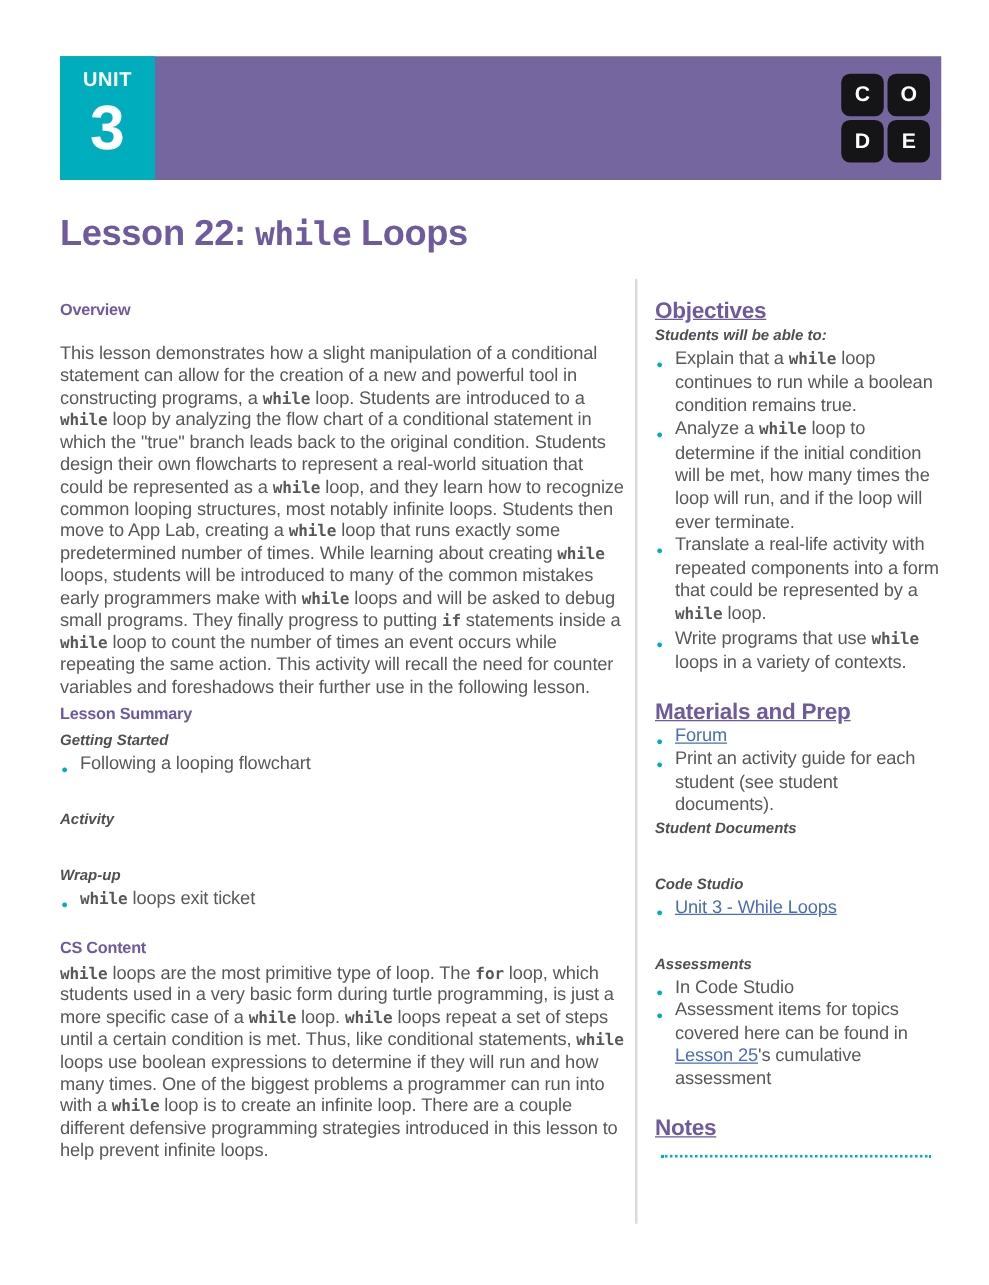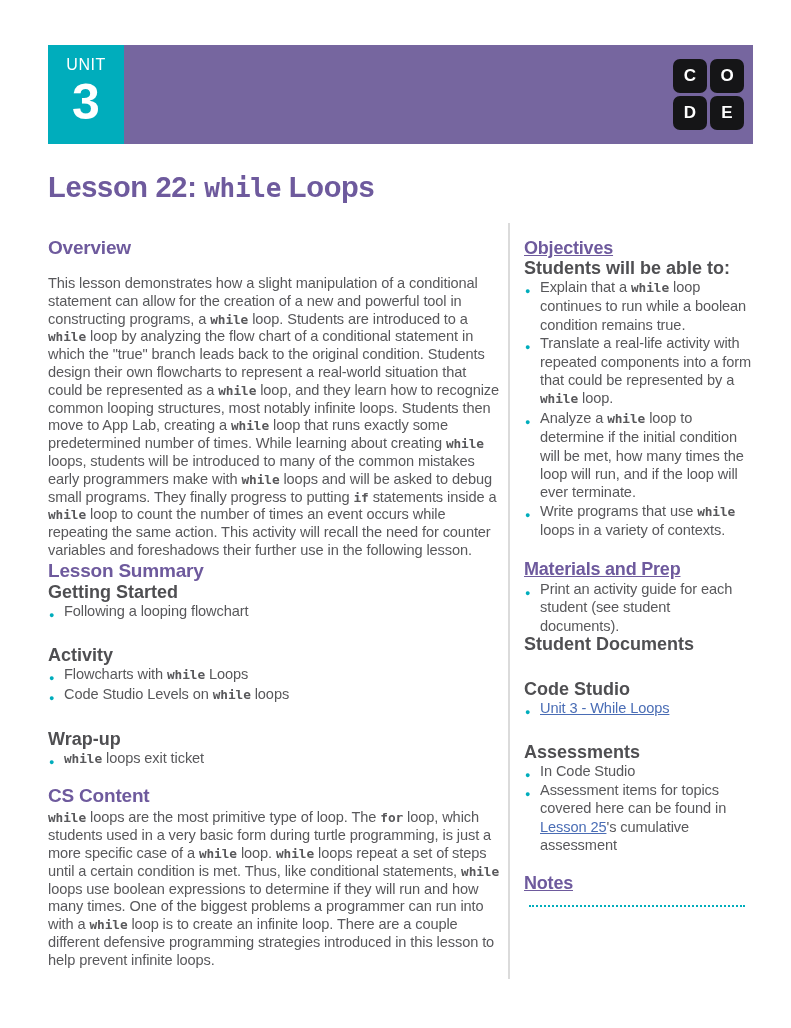--- a/index.html
+++ b/index.html
@@ -3,44 +3,44 @@
 <meta charset="utf-8">
 <style>
   *{box-sizing:border-box;}
   html,body{margin:0;padding:0;background:#fff;}
   body{width:791px;height:1028px;font-family:"Liberation Sans",sans-serif;color:var(--body-gray,#58585B);}
   .page{position:relative;width:791px;height:1028px;overflow:hidden;background:#fff;}
 
   
   .banner{position:absolute;left:48px;top:45px;width:705px;height:99px;background:var(--banner-purple,#76669F);}
   .unit-box{position:absolute;left:0;top:0;width:76px;height:99px;background:var(--teal,#00ADBC);color:#fff;text-align:center;}
-  .unit-label{font-weight:normal;font-size:16px;letter-spacing:.5px;margin-top:11px;}
+  .unit-label{font-weight:bold;font-size:16px;letter-spacing:.5px;margin-top:11px;}
   .unit-number{font-weight:bold;font-size:50px;line-height:54px;margin-top:1px;}
   .code-logo{position:absolute;right:9px;top:14px;display:grid;grid-template-columns:34px 34px;grid-template-rows:34px 34px;gap:3px;}
   .tile{background:var(--logo-black,#151517);color:#fff;border-radius:7px;display:flex;align-items:center;justify-content:center;font-weight:bold;font-size:17px;}
 
   
   .title{position:absolute;left:48px;top:168px;margin:0;font-size:29px;line-height:38px;font-weight:bold;color:var(--heading-purple,#6E5A9D);letter-spacing:-.3px;}
   .title .code{font-size:26px;}
 
   .code{font-family:"DejaVu Sans Mono","Liberation Mono",monospace;font-weight:bold;}
   .body .code,.bullets .code{font-size:12.8px;}
 
   .divider{position:absolute;left:508px;top:223px;width:2px;height:756px;background:var(--divider-gray,#DBDBDB);}
 
   
   .col-left{position:absolute;left:48px;top:237px;width:452px;}
   .col-right{position:absolute;left:524px;top:237px;width:229px;}
 
-  h2{margin:0;font-size:19px;line-height:22px;font-weight:bold;color:var(--heading-purple,#6E5A9D);letter-spacing:-.2px;}
+  h2{margin:0;font-size:13px;line-height:22px;font-weight:bold;color:var(--heading-purple,#6E5A9D);letter-spacing:-.2px;}
   .col-right h2{font-size:18px;text-decoration:underline;}
 
   .body{margin:16px 0 0;font-size:14.6px;line-height:17.8px;letter-spacing:-.1px;}
   .body.tight{margin-top:2px;}
-  .subhead{font-size:18px;line-height:19px;font-weight:bold;color:var(--subhead-gray,#4F4F52);}
+  .subhead{font-size:12px;line-height:19px;font-weight:bold;color:var(--subhead-gray,#4F4F52);font-style:italic;}
   .bullets{list-style:none;margin:0;padding:0;font-size:14.6px;line-height:18.4px;letter-spacing:-.1px;}
   .bullets li{position:relative;padding-left:16px;}
   .bullets li::before{content:"\25CF";position:absolute;left:1px;top:4px;font-size:9px;color:var(--teal,#00ADBC);}
   .group-gap{margin-top:26px;}
   .sec-gap{margin-top:18px;}
   .mt-summary{margin-bottom:1px;}
   .mt-cs{margin-top:17px;margin-bottom:2px;}
   a.link{color:var(--link-blue,#4A6DB5);text-decoration:underline;}
 
   .notes-lines{margin-top:2px;padding-left:5px;}
@@ -75,48 +75,45 @@
 
     <h2 class="mt-summary">Lesson Summary</h2>
     <div class="group">
       <div class="subhead">Getting Started</div>
       <ul class="bullets">
           <li><span>Following a looping flowchart</span></li>
         </ul>
     </div>
     <div class="group group-gap">
       <div class="subhead">Activity</div>
-      <ul class="bullets">
-          <li><span>Flowcharts with </span><span class="code">while</span><span> Loops</span></li>
-          <li><span>Code Studio Levels on </span><span class="code">while</span><span> loops</span></li>
-        </ul>
     </div>
     <div class="group group-gap">
       <div class="subhead">Wrap-up</div>
       <ul class="bullets">
           <li><span class="code">while</span><span> loops exit ticket</span></li>
         </ul>
     </div>
 
     <h2 class="mt-cs">CS Content</h2>
     <p class="body tight"><span class="code">while</span><span> loops are the most primitive type of loop. The </span><span class="code">for</span><span> loop, which students used in a very basic form during turtle programming, is just a more specific case of a </span><span class="code">while</span><span> loop. </span><span class="code">while</span><span> loops repeat a set of steps until a certain condition is met. Thus, like conditional statements, </span><span class="code">while</span><span> loops use boolean expressions to determine if they will run and how many times. One of the biggest problems a programmer can run into with a </span><span class="code">while</span><span> loop is to create an infinite loop. There are a couple different defensive programming strategies introduced in this lesson to help prevent infinite loops.</span></p>
   </section>
 
   <section class="col-right">
     <h2>Objectives</h2>
     <div class="subhead">Students will be able to:</div>
     <ul class="bullets">
         <li><span>Explain that a </span><span class="code">while</span><span> loop continues to run while a boolean condition remains true.</span></li>
+        <li><span>Analyze a </span><span class="code">while</span><span> loop to determine if the initial condition will be met, how many times the loop will run, and if the loop will ever terminate.</span></li>
         <li><span>Translate a real-life activity with repeated components into a form that could be represented by a </span><span class="code">while</span><span> loop.</span></li>
-        <li><span>Analyze a </span><span class="code">while</span><span> loop to determine if the initial condition will be met, how many times the loop will run, and if the loop will ever terminate.</span></li>
         <li><span>Write programs that use </span><span class="code">while</span><span> loops in a variety of contexts.</span></li>
       </ul>
 
     <h2 class="sec-gap">Materials and Prep</h2>
     <ul class="bullets">
+        <li><a class="link" href="#">Forum</a></li>
         <li><span>Print an activity guide for each student (see student documents).</span></li>
       </ul>
 
     <div class="group">
       <div class="subhead">Student Documents</div>
       <ul class="bullets">
         </ul>
     </div>
     <div class="group group-gap">
       <div class="subhead">Code Studio</div>

